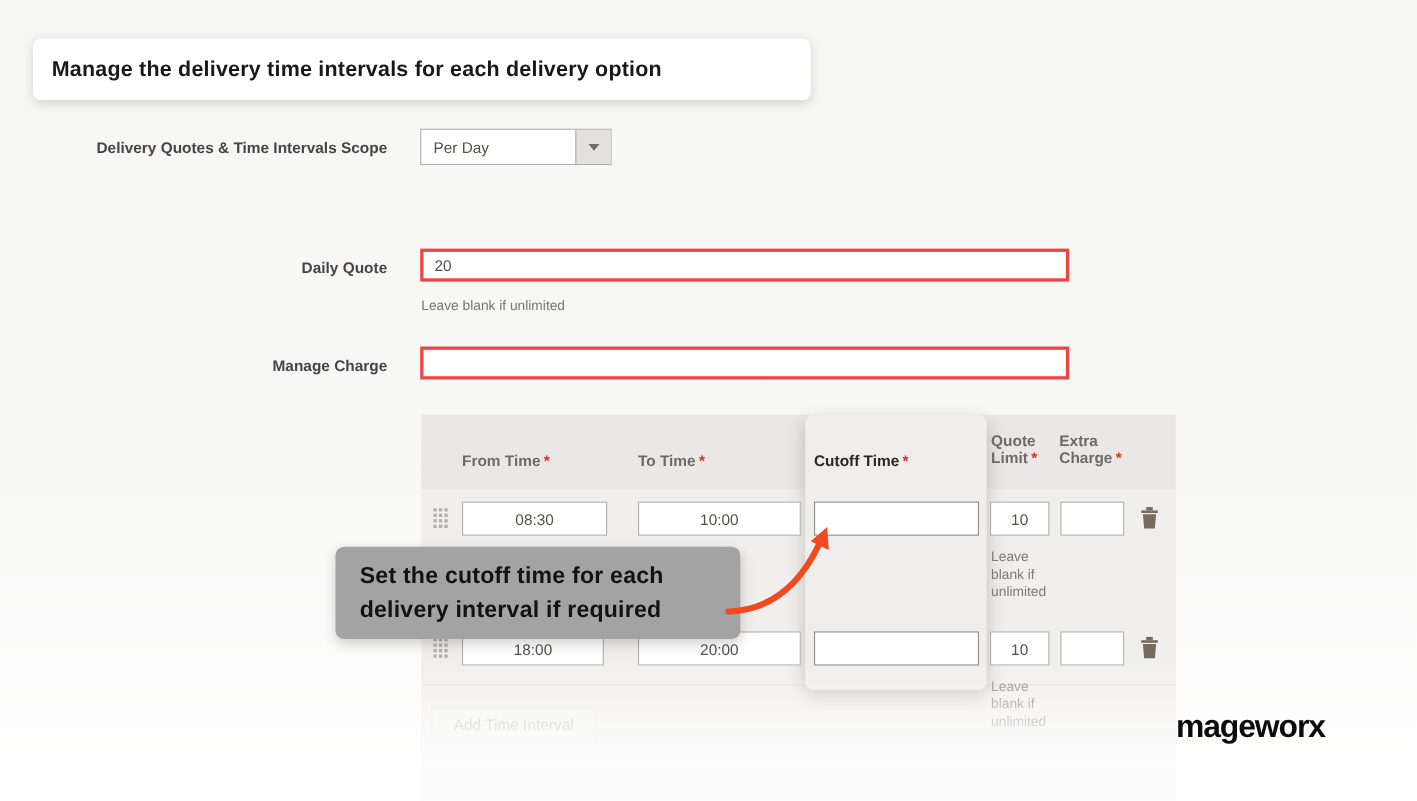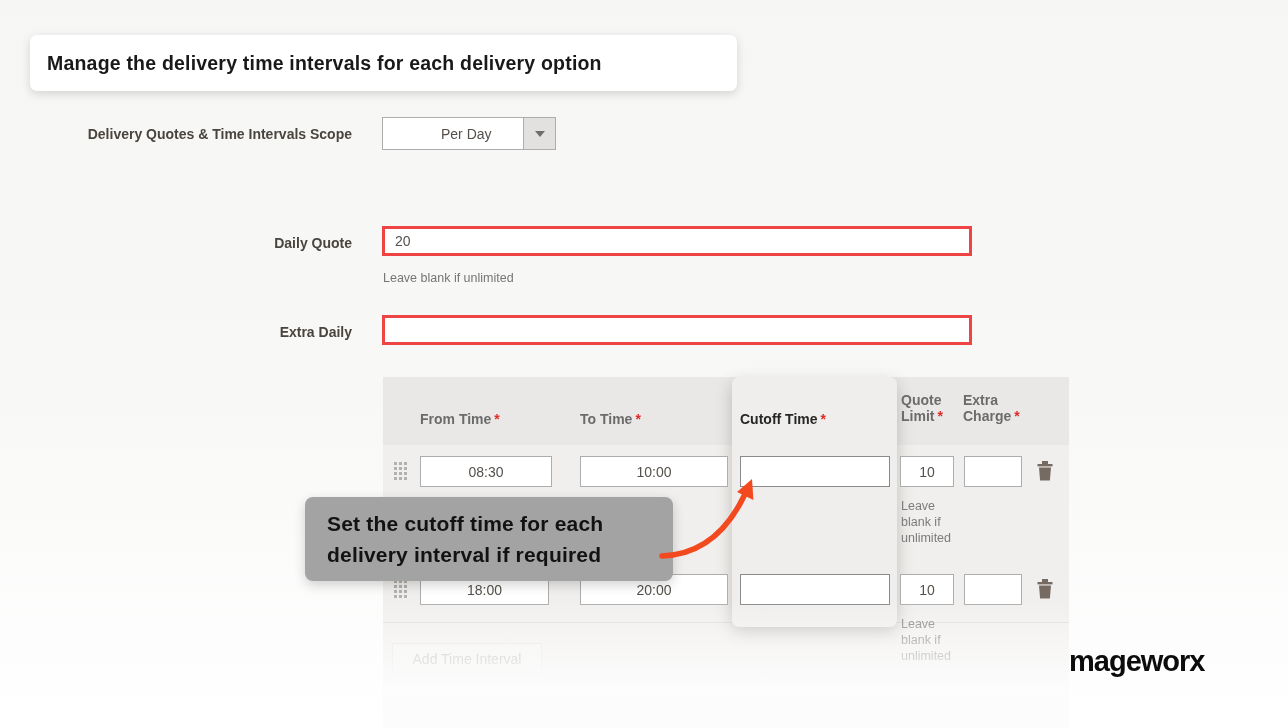--- a/index.html
+++ b/index.html
@@ -25,21 +25,21 @@
   .flabel {
     left:0; width:352px; text-align:right;
     font-size:14px; font-weight:700; color:#4a443e;
   }
   .fnote { font-size:12.5px; color:#757575; }
 
   
   .select {
     left:382px; top:117px; width:174px; height:33px;
     background:#ffffff; border:1px solid #adadad;
-    display:flex; align-items:stretch; cursor:pointer;padding-left:47px;
+    display:flex; align-items:stretch; cursor:pointer;
   }
   .select .val {
     flex:1; display:flex; align-items:center; padding-left:11px;
     font-size:14px; color:#55504b;
   }
   .select .arrowbox {
     width:32px; background:#e2e1e0; border-left:1px solid #adadad;
     display:flex; align-items:center; justify-content:center;
   }
   .select .tri {
@@ -129,21 +129,21 @@
   <span class="val">Per Day</span>
   <span class="arrowbox">
     <span class="tri"></span>
   </span>
 </div>
 
 <div class="abs flabel" style="top:235px;">Daily Quote</div>
 <input class="abs tinput" style="left: 382px; top: 226px; width: 590px;" value="20">
 <div class="abs fnote" style="left:383px; top:271px;">Leave blank if unlimited</div>
 
-<div class="abs flabel" style="top:324px;">Extra Daily</div>
+<div class="abs flabel" style="top:324px;">Manage Charge</div>
 <input class="abs tinput" style="left: 382px; top: 315px; width: 590px;" value="">
 
 <div class="abs table">
   <div class="abs thead-bg"></div>
   <div class="abs tbody-bg"></div>
 
   <div class="abs panel"></div>
 
   <div class="abs hlabel" style="left:37px; top:34px;">
     <span>From Time</span><span class="req">*</span>

